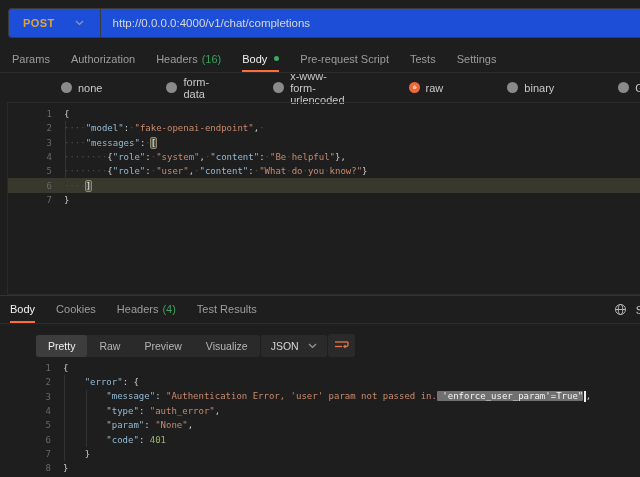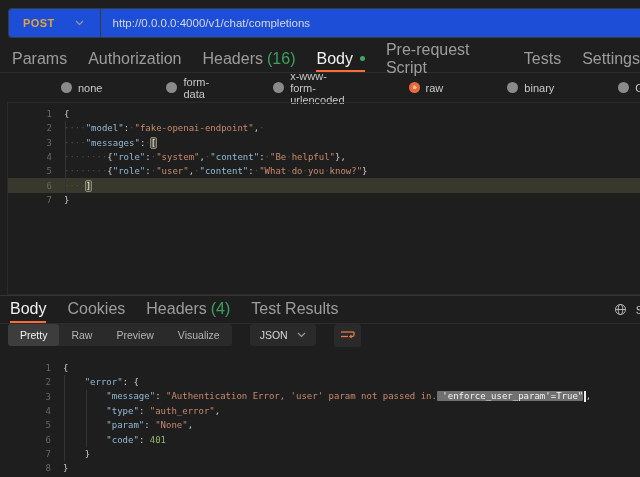--- a/index.html
+++ b/index.html
@@ -9,21 +9,21 @@
   .urlbar-row{padding:8px 0 8px 8px;}
   .urlbar{display:flex;align-items:center;height:30px;background:#1d4ed8;
           border:1px solid #3a3a3a;border-right:none;border-radius:4px 0 0 4px;box-sizing:border-box;}
   .method{display:flex;align-items:center;gap:20px;padding:0 16px 0 14px;cursor:pointer;}
   .method-label{color:#e1a438;font-weight:bold;font-size:11px;letter-spacing:.4px;}
   .vdiv{width:1px;align-self:stretch;background:#3a3a3a;}
   .url-text{padding-left:12px;font-size:11.5px;color:#d8d8d8;white-space:nowrap;}
   svg.chev{display:block;}
   
   .tabs{display:flex;gap:21px;padding-left:12px;height:26px;border-bottom:1px solid #2c2c2c;
-        font-size:16px;color:#9d9d9d;align-items:stretch;}
+        font-size:11px;color:#9d9d9d;align-items:stretch;}
   .tab{display:flex;align-items:center;gap:4px;border-bottom:2px solid transparent;padding-top:1px;cursor:pointer;}
   .tab.active{color:#f2f2f2;border-bottom-color:#ff6c37;text-align:right;}
   .count{color:#3ca05f;}
   .gdot{width:5px;height:5px;border-radius:50%;background:#3fa864;margin-left:3px;}
   
   .radio-row{display:flex;align-items:center;gap:17px;height:29px;padding-left:14px;font-size:11px;color:#c9c9c9;}
   .radio{display:flex;align-items:center;gap:6px;cursor:pointer;margin-left:47px;}
   .rdot{width:11px;height:11px;border-radius:50%;background:#8a8a8a;flex:none;}
   .rdot.sel{background:radial-gradient(circle,#ffb494 0 2px,#e8693e 2px);}
   .format{display:flex;align-items:center;gap:7px;margin-left:3px;cursor:pointer;}
@@ -42,21 +42,21 @@
   .brk{background:#4f4f40;outline:1px solid #8a8a74;border-radius:1px;color:#ececec;}
   .selx{background:#707070;color:#f3f3f3;border-radius:1px;}
   .cursor{display:inline-block;width:1.5px;height:11px;background:#ededed;vertical-align:middle;margin-left:1px;}
   .guide{position:absolute;width:1px;background:#333;}
   
   .resp-section{border-top:1px solid #333;}
   .resp-tabs-row{display:flex;justify-content:space-between;align-items:stretch;height:27px;
                  border-bottom:1px solid #2c2c2c;padding-left:10px;overflow:hidden;}
   .resp-right{display:flex;align-items:center;gap:9px;padding-right:0;margin-right:-3px;}
   .partial{color:#c9c9c9;font-size:11px;}
-  .resp-toolbar{display:flex;align-items:flex-start;gap:18px;height:33px;padding-left:8px;}
+  .resp-toolbar{display:flex;align-items:flex-end;gap:1px;height:33px;padding-left:8px;margin-left:28px;}
   .seg{display:flex;background:#2a2a2a;border-radius:3px;font-size:10.5px;color:#b5b5b5;}
   .seg-item{padding:5px 12px;border-radius:3px;cursor:pointer;}
   .seg-item.active{background:#3d3d3d;color:#f0f0f0;}
   .dd{display:flex;align-items:center;gap:9px;background:#2a2a2a;border-radius:3px;
       padding:5px 10px;color:#d8d8d8;font-size:10.5px;cursor:pointer;}
   .iconbtn{background:#2a2a2a;border-radius:3px;width:27px;height:23px;display:flex;
            align-items:center;justify-content:center;cursor:pointer;}
 </style>
 </head>
 <body>

